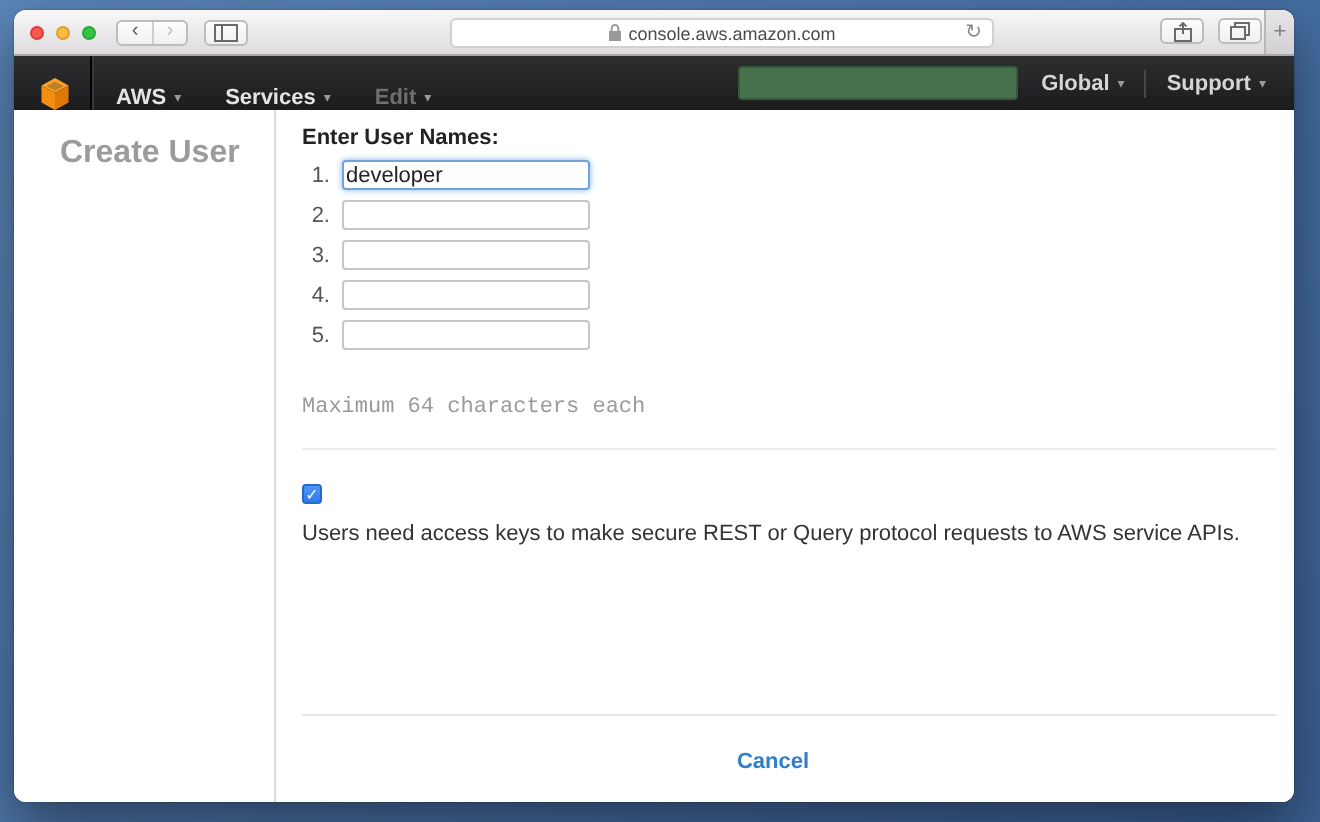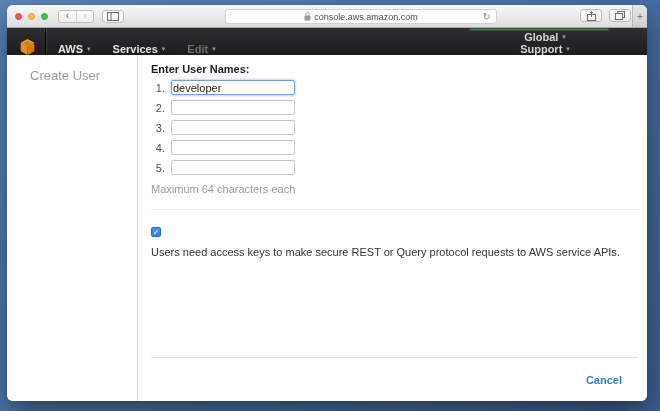--- a/index.html
+++ b/index.html
@@ -65,66 +65,67 @@
     display:flex; align-items:flex-end; color:#e4e4e4; font-size:11px;
     font-weight:bold; position:relative;
   }
   .aws-logo { margin:0 10px 0 13px; }
   .bar-sep { width:1px; height:100%; background:#000;
     box-shadow:1px 0 0 #3a3a3c; margin-right:12px; }
   .menu-item { display:flex; align-items:center; gap:4px; margin-right:22px;
     cursor:default; }
   .menu-item .caret { font-size:7px; color:#9a9a9a; }
   .menu-item.disabled { color:#6f6f6f; }
-  .aws-right { position:absolute; right:26px; top:0; height:100%;
-    display:flex; align-items:center;flex-direction:column; }
+  .aws-right { position:absolute; right:14px; top:0; height:100%;
+    display:flex; align-items:center; }
   .redacted {
     width:140px; height:17px; background:#47724d; border:1px solid #335a3a;
     border-radius:2px; margin-right:12px;
   }
   .aws-right .menu-item { margin-right:0; color:#d5d5d5; }
   .aws-right .bar-sep2 { width:1px; height:14px; background:#48484a; margin:0 10px; }
 
   
   .content { flex:1; display:flex; background:#fff; min-height:0; }
   .side {
     flex:0 0 131px; border-right:1px solid #dcdcdc; padding:13px 0 0 23px;
   }
-  .side-title { color:#9b9b9b; font-size:13px; }
+  .side-title { color:#9b9b9b; font-size:16px;font-weight:bold; }
   .main {
     flex:1; display:flex; flex-direction:column;
     padding:8px 9px 0 13px; min-width:0;
   }
   .section-label { font-size:11px; font-weight:bold; color:#222; }
   .user-row { display:flex; align-items:center; margin-top:5px; }
   .row-num { width:14px; text-align:right; margin-right:6px;
     font-size:11px; color:#555; }
   .user-input {
     width:124px; height:15px; border:1px solid #c6c6c6; border-radius:2px;
     font-size:11px; padding:0 1px; color:#222;
     font-family:"Liberation Sans","DejaVu Sans",sans-serif; outline:none;
   }
   .user-input.focused {
     border:1px solid #6ea4d9; box-shadow:0 0 3px rgba(90,150,220,.75);
   }
-  .hint { margin-top:8px; font-size:11px; color:#9a9a9a; }
+  .hint { margin-top:23px; font-size:11px; color:#9a9a9a;font-family:Liberation Mono, monospace; }
   .divider { border-top:1px solid #ececec; margin-top:14px; }
   .check-row { display:flex; align-items:center; gap:7px; margin-top:17px; }
   .checkbox {
     width:10px; height:10px; border-radius:2px;
     background:linear-gradient(#4d95f8,#2f7bea); border:1px solid #2868c8;
     color:#fff; font-size:8px; line-height:9px; text-align:center;
   }
   .check-label { font-size:11px; font-weight:bold; color:#2d2d2d; }
   .para { font-size:11px; color:#333; margin-top:9px; max-width:486px; }
   .para.italic { font-style:italic; margin-top:6px; line-height:1.45; }
   .footer-divider { border-top:1px solid #e5e5e5; margin-top:auto; }
   .footer {
     height:43px; display:flex; align-items:center; justify-content:flex-end;
-    padding-bottom:0;
+    padding-bottom:14px;
+    flex-direction:column;
   }
   .cancel-link { color:#2f7ecb; font-size:11px; font-weight:bold;
     margin-right:16px; cursor:pointer; text-decoration:none; }
   .create-btn {
     background:linear-gradient(#4089d6,#2a70c2); border:1px solid #2261a8;
     border-radius:4px; color:#fff; font-size:11px; font-weight:bold;
     padding:4px 12px 5px; cursor:pointer;
     font-family:"Liberation Sans","DejaVu Sans",sans-serif;
     box-shadow:inset 0 1px 0 rgba(255,255,255,.25);
   }

